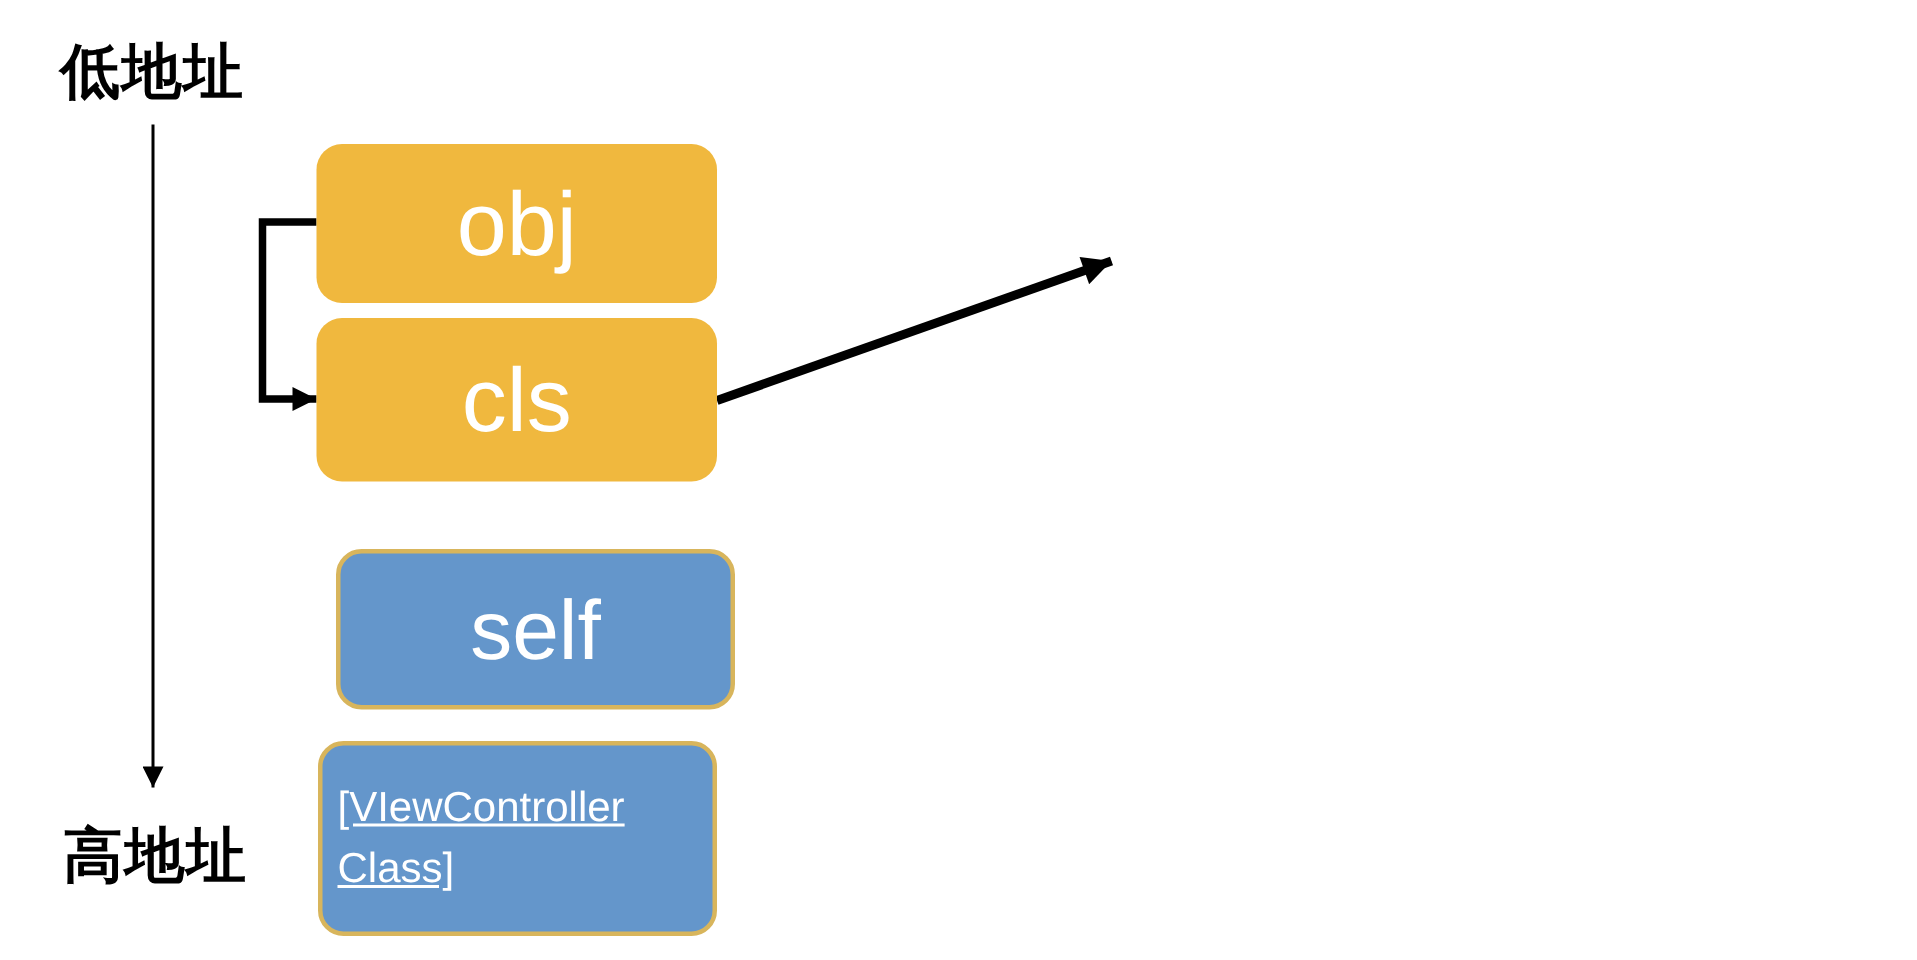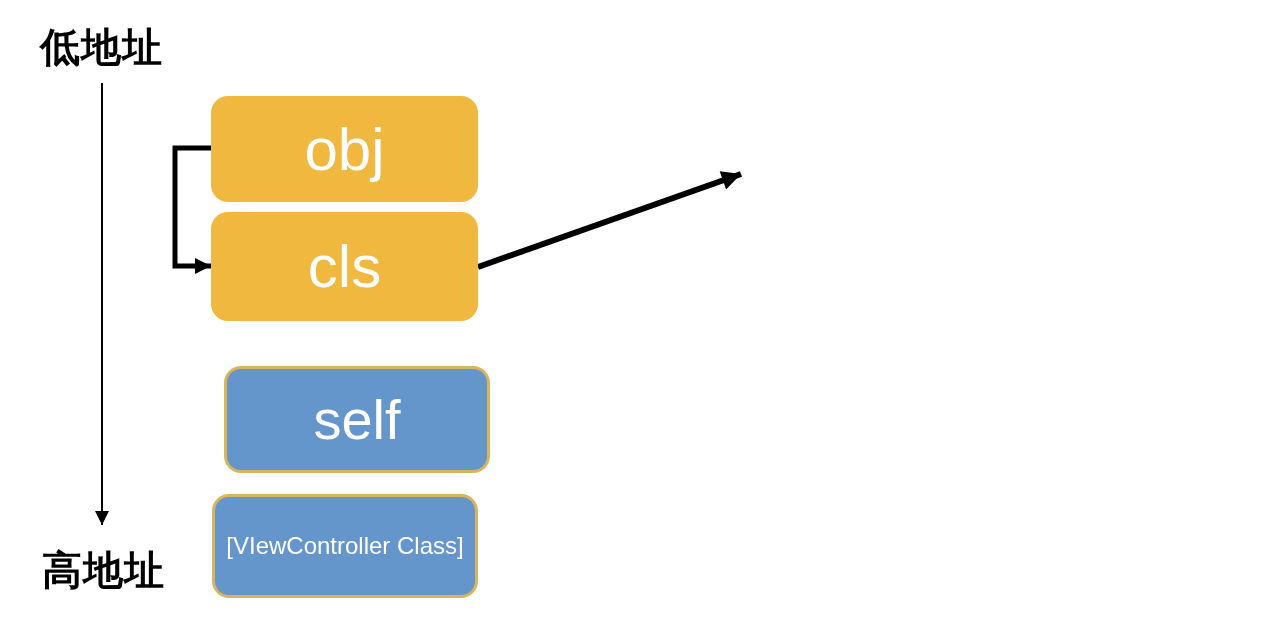--- a/index.html
+++ b/index.html
@@ -51,21 +51,21 @@
     background: var(--c-box_blue, #6496CB);
     border: 3px solid var(--c-blue_border, #D8B55C);
   }
   .membox.green {
     background: var(--c-box_green, #79A852);
   }
 
   .box-obj  { left: 211px; top: 96px;  width: 267px; height: 106px; font-size: 60px; }
   .box-cls  { left: 211px; top: 212px; width: 267px; height: 109px; font-size: 60px; }
   .box-self { left: 212px; top: 366px; width: 266px; height: 107px; font-size: 56px; margin-left: 12px; }
-  .box-vc   { left: 212px; top: 494px; width: 266px; height: 104px; font-size: 24px; line-height: 1.45; padding: 0 10px; }
+  .box-vc   { left: 212px; top: 494px; width: 266px; height: 130px; font-size: 28px; line-height: 1.45; padding: 0 10px; text-decoration: underline; }
   .box-mj   { left: 744px; top: 71px;  width: 483px; height: 196px; font-size: 50px; }
 
   .watermark {
     position: absolute;
     right: 8px;
     bottom: 8px;
     font-size: 18px;
     color: var(--c-watermark_gray, #C9C9C9);
     letter-spacing: 1px;
     white-space: nowrap;

